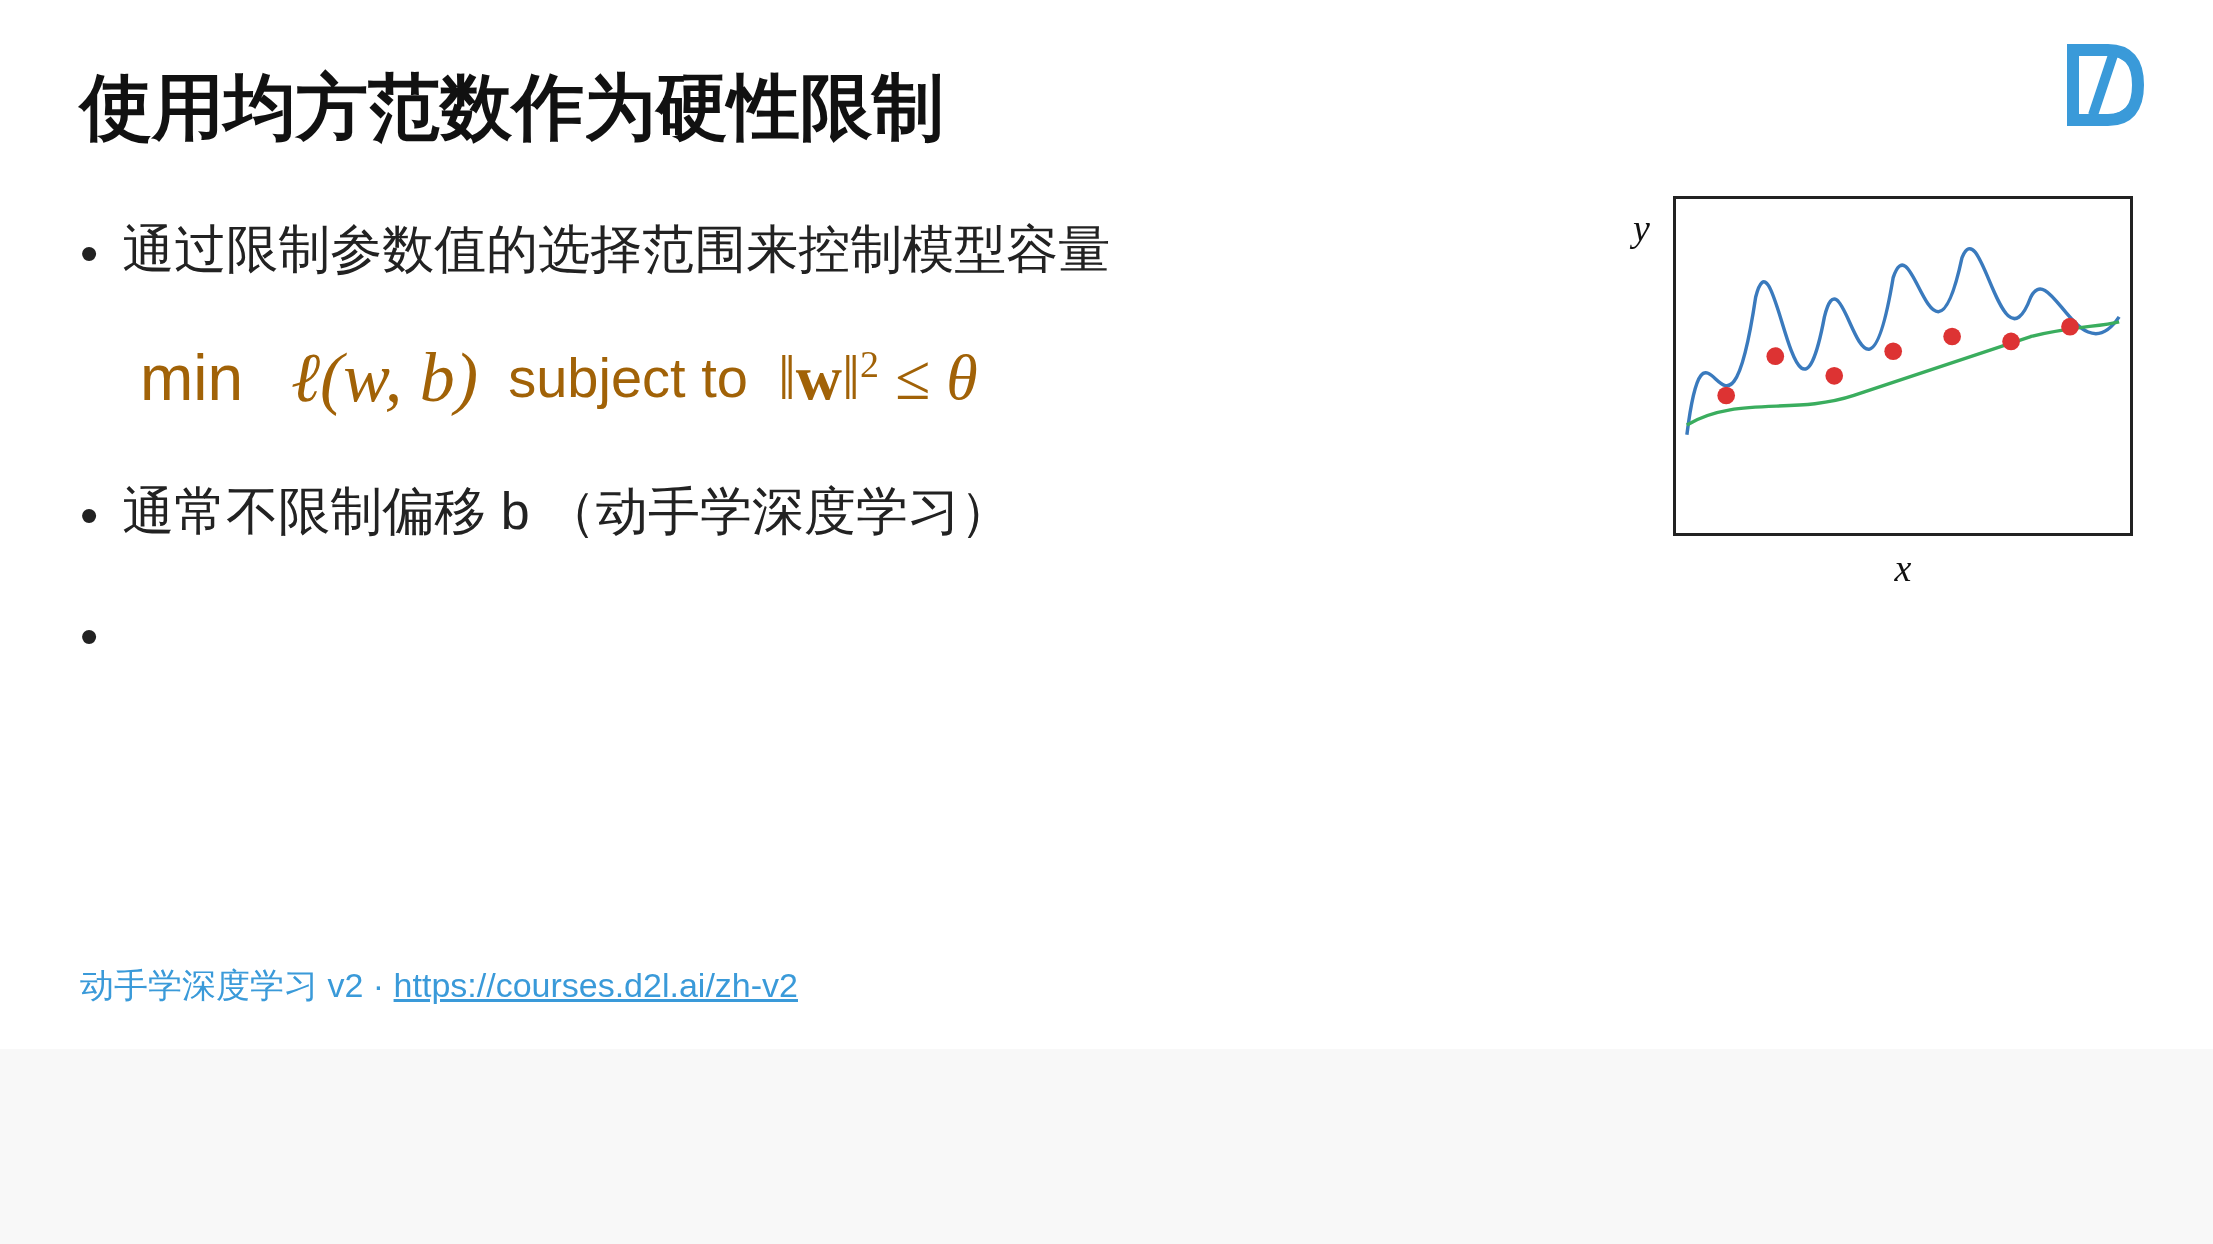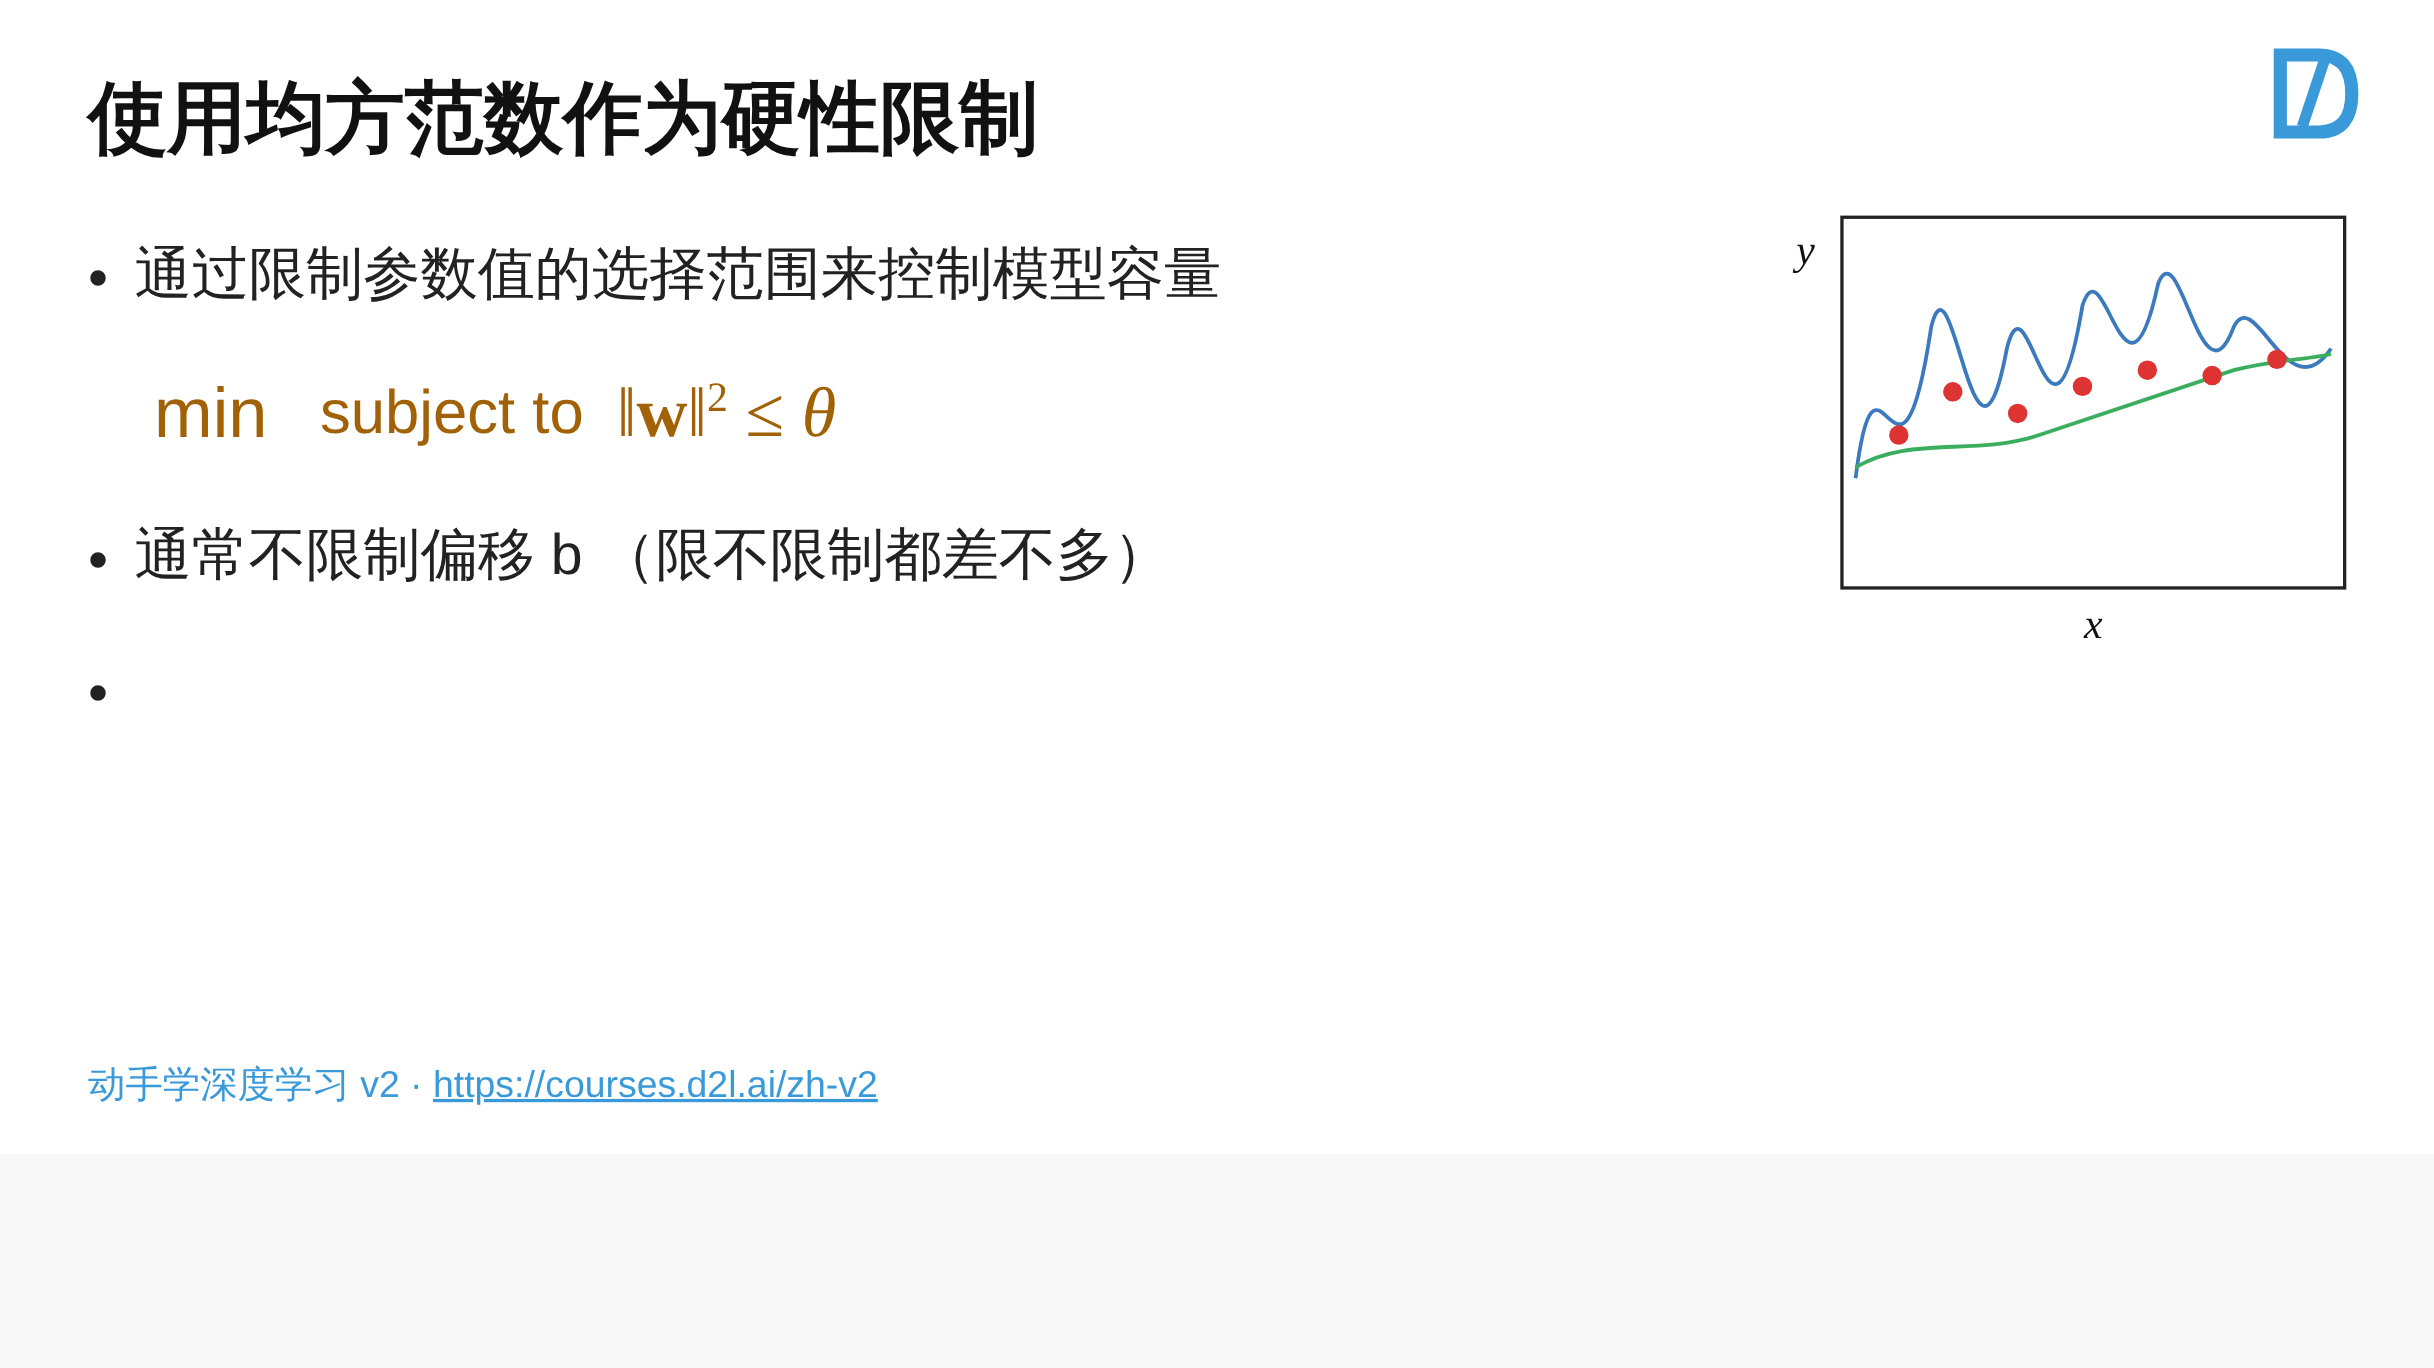--- a/index.html
+++ b/index.html
@@ -172,27 +172,28 @@
 
     <div class="left-content">
 
       <div class="bullet-item">
         <span class="bullet-dot">•</span>
         <span>通过限制参数值的选择范围来控制模型容量</span>
       </div>
 
       <div class="formula-block">
         <span class="formula-min">min&nbsp;</span>
+        <span style="font-family:'Georgia',serif;font-size:70px;font-style:italic;"><em>ℓ</em>(w, b)</span>
         <span class="formula-subject">subject to</span>
         <span style="font-family:'Georgia',serif;font-size:64px;">‖<strong>w</strong>‖<sup>2</sup> ≤ <em>θ</em></span>
       </div>
 
       <div class="bullet-item">
         <span class="bullet-dot">•</span>
-        <span>通常不限制偏移 b （限不限制都差不多）</span>
+        <span>通常不限制偏移 b （动手学深度学习）</span>
       </div>
 
       <div class="bullet-item">
         <span class="bullet-dot">•</span>
       </div>
 
     </div>
 
     <div class="right-content">
       <div style="position:relative; display:inline-block;">

